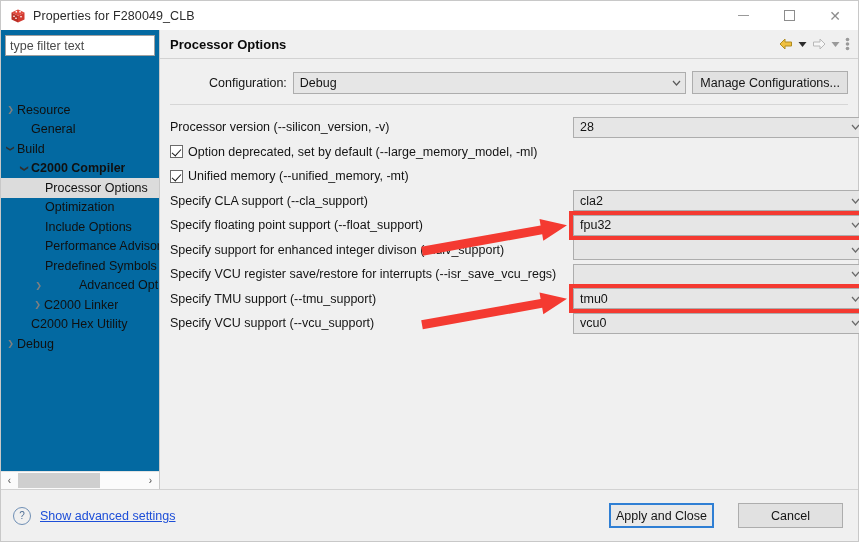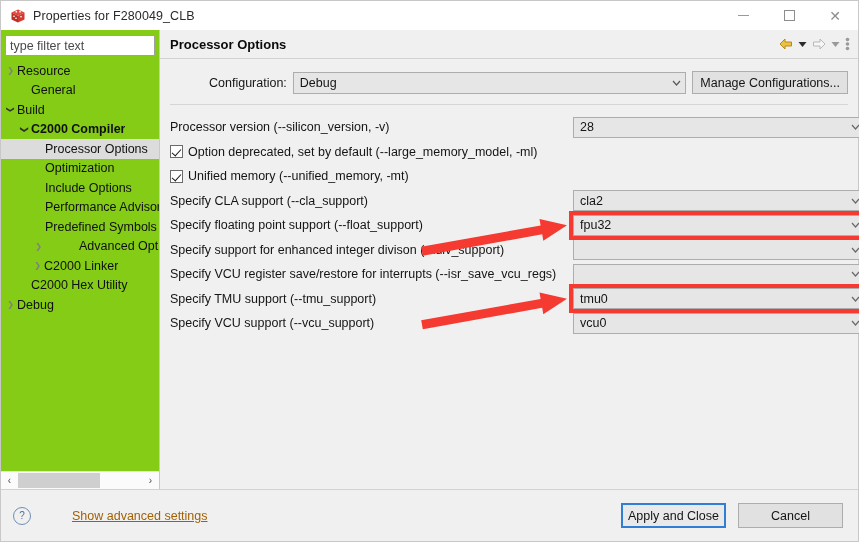--- a/index.html
+++ b/index.html
@@ -59,21 +59,21 @@
   .content {
     flex: 1;
     display: flex;
     position: relative;
     min-height: 0;
   }
 
   
   .left {
     width: 158px; min-width: 158px;
-    background: #84cc16;
+    background: #0369a1;
     border-right: 1px solid #c9c9c9;
     display: flex; flex-direction: column;
     position: relative;
   }
   .filter-wrap { padding: 5px 4px 3px 4px; }
   .filter-input {
     width: 100%;
     box-sizing: border-box;
     height: 21px;
     border: 1px solid #a0a0a0;
@@ -83,20 +83,21 @@
     color: #3b3b3b;
     padding: 0 4px;
     outline: none;
   }
   .filter-input::placeholder { color: #4a4a4a; opacity: 1; }
   .tree {
     flex: 1;
     overflow: hidden;
     padding-top: 2px;
     position: relative;
+    margin-top: 39px;
   }
   .tree-row {
     height: 19.5px;
     display: flex; align-items: center;
     white-space: nowrap;
     position: relative;
     font-size: 12.5px;
     color: #101010;
   }
   .tree-row.sel { background: #dcdcdc; }
@@ -272,28 +273,27 @@
   .help-ico {
     width: 16px; height: 16px;
     border-radius: 50%;
     border: 1px solid #6f8fb5;
     color: #4f6f95;
     font-size: 10px;
     display: flex; align-items: center; justify-content: center;
     margin-right: 9px;
   }
   .adv-link {
-    color: #a16207;
+    color: #1d4ed8;
     text-decoration: underline;
     font-size: 12.5px;
-    margin-left: 32px;
   }
   .foot-btns {
     position: absolute; right: 15px;
-    display: flex; gap: 12px; align-items: center;
+    display: flex; gap: 24px; align-items: center;
   }
   .fbtn {
     height: 25px;
     min-width: 105px;
     background: #e1e1e1;
     border: 1px solid #adadad;
     box-sizing: border-box;
     font-family: "Liberation Sans", sans-serif;
     font-size: 12.5px;
     color: #141414;

